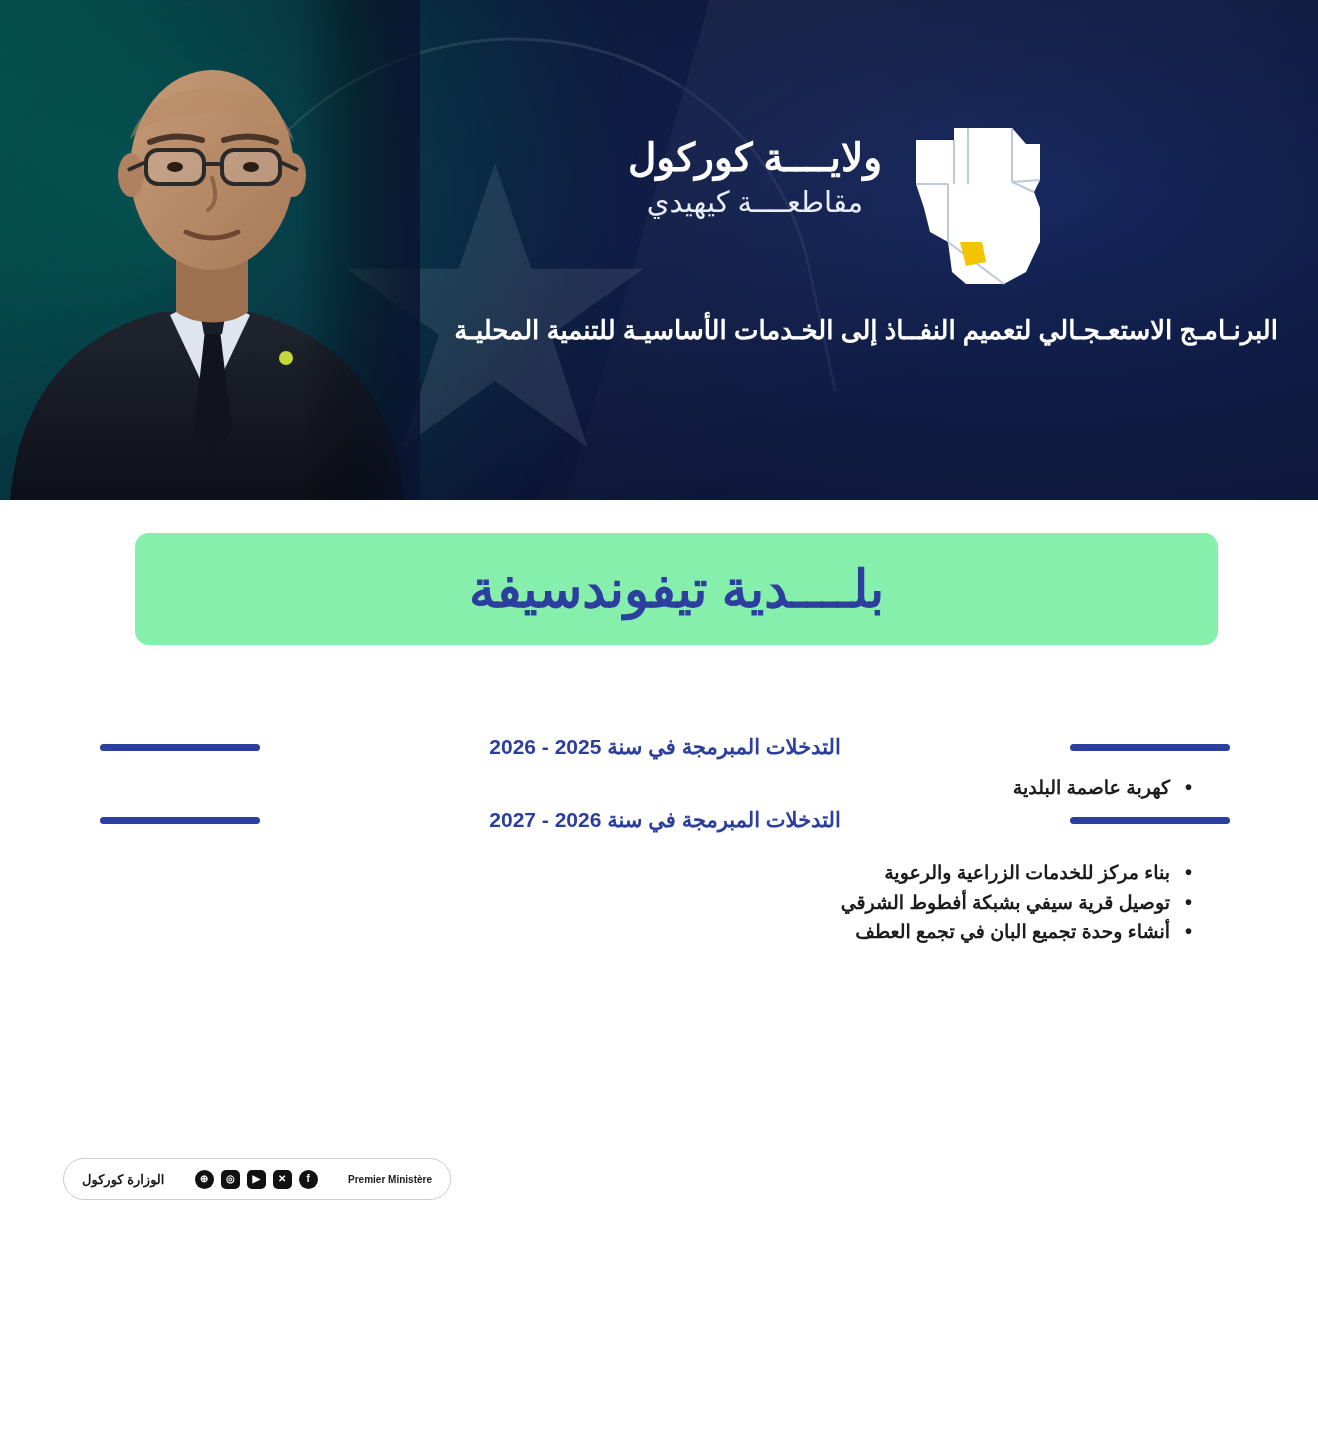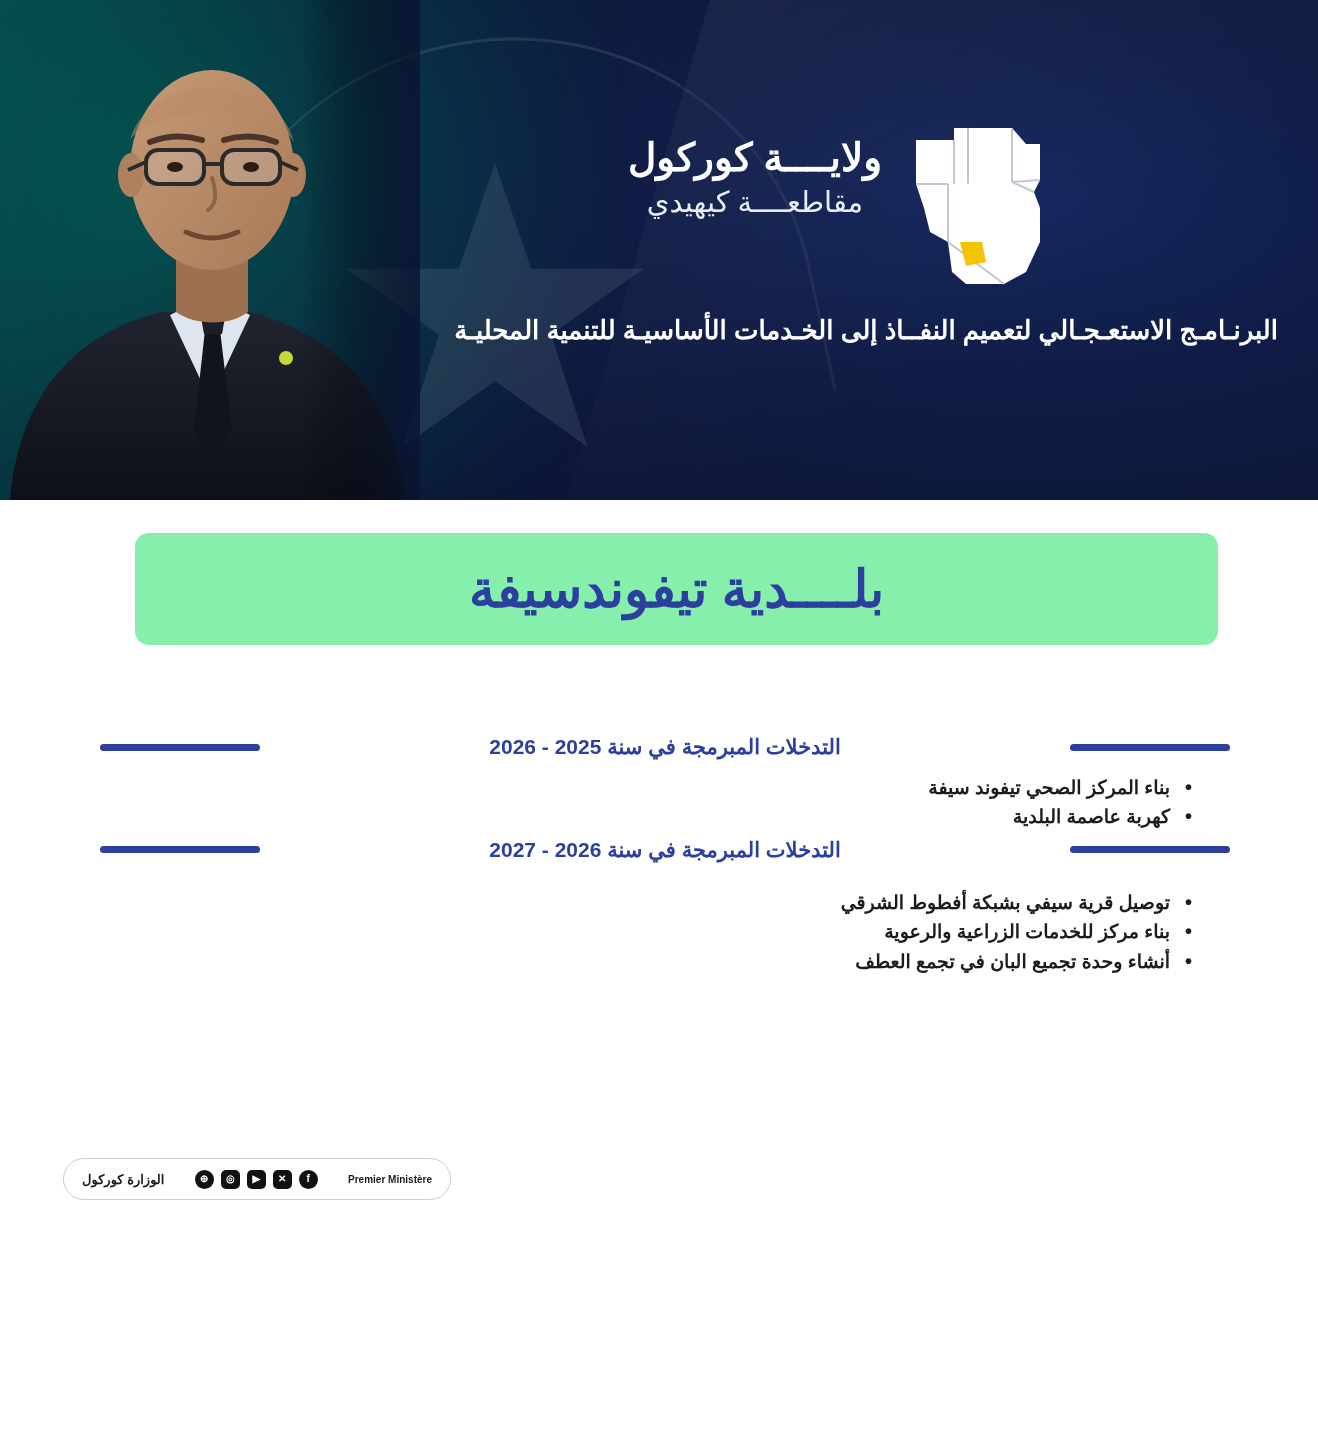--- a/index.html
+++ b/index.html
@@ -333,34 +333,33 @@
 
   <div class="sections">
 
     <div class="section section-1">
       <div class="section-head">
         <div class="rule"></div>
         <div class="section-title">التدخلات المبرمجة في سنة 2025 - 2026</div>
         <div class="rule"></div>
       </div>
       <ul class="bullets">
-        <li>بناء المركز الصحي تيفوند سيفة</li>
         <li>كهربة عاصمة البلدية</li>
       </ul>
     </div>
 
     <div class="section section-2">
       <div class="section-head">
         <div class="rule"></div>
         <div class="section-title">التدخلات المبرمجة في سنة 2026 - 2027</div>
         <div class="rule"></div>
       </div>
       <ul class="bullets">
+        <li>بناء مركز للخدمات الزراعية والرعوية</li>
         <li>توصيل  قرية سيفي بشبكة  أفطوط الشرقي</li>
-        <li>بناء مركز للخدمات الزراعية والرعوية</li>
         <li>أنشاء وحدة تجميع البان في تجمع العطف</li>
       </ul>
     </div>
 
   </div>
 
   <div class="footer">
     <div class="footer-left">Premier Ministère</div>
     <div class="social">
       <span class="s-icon">f</span>

